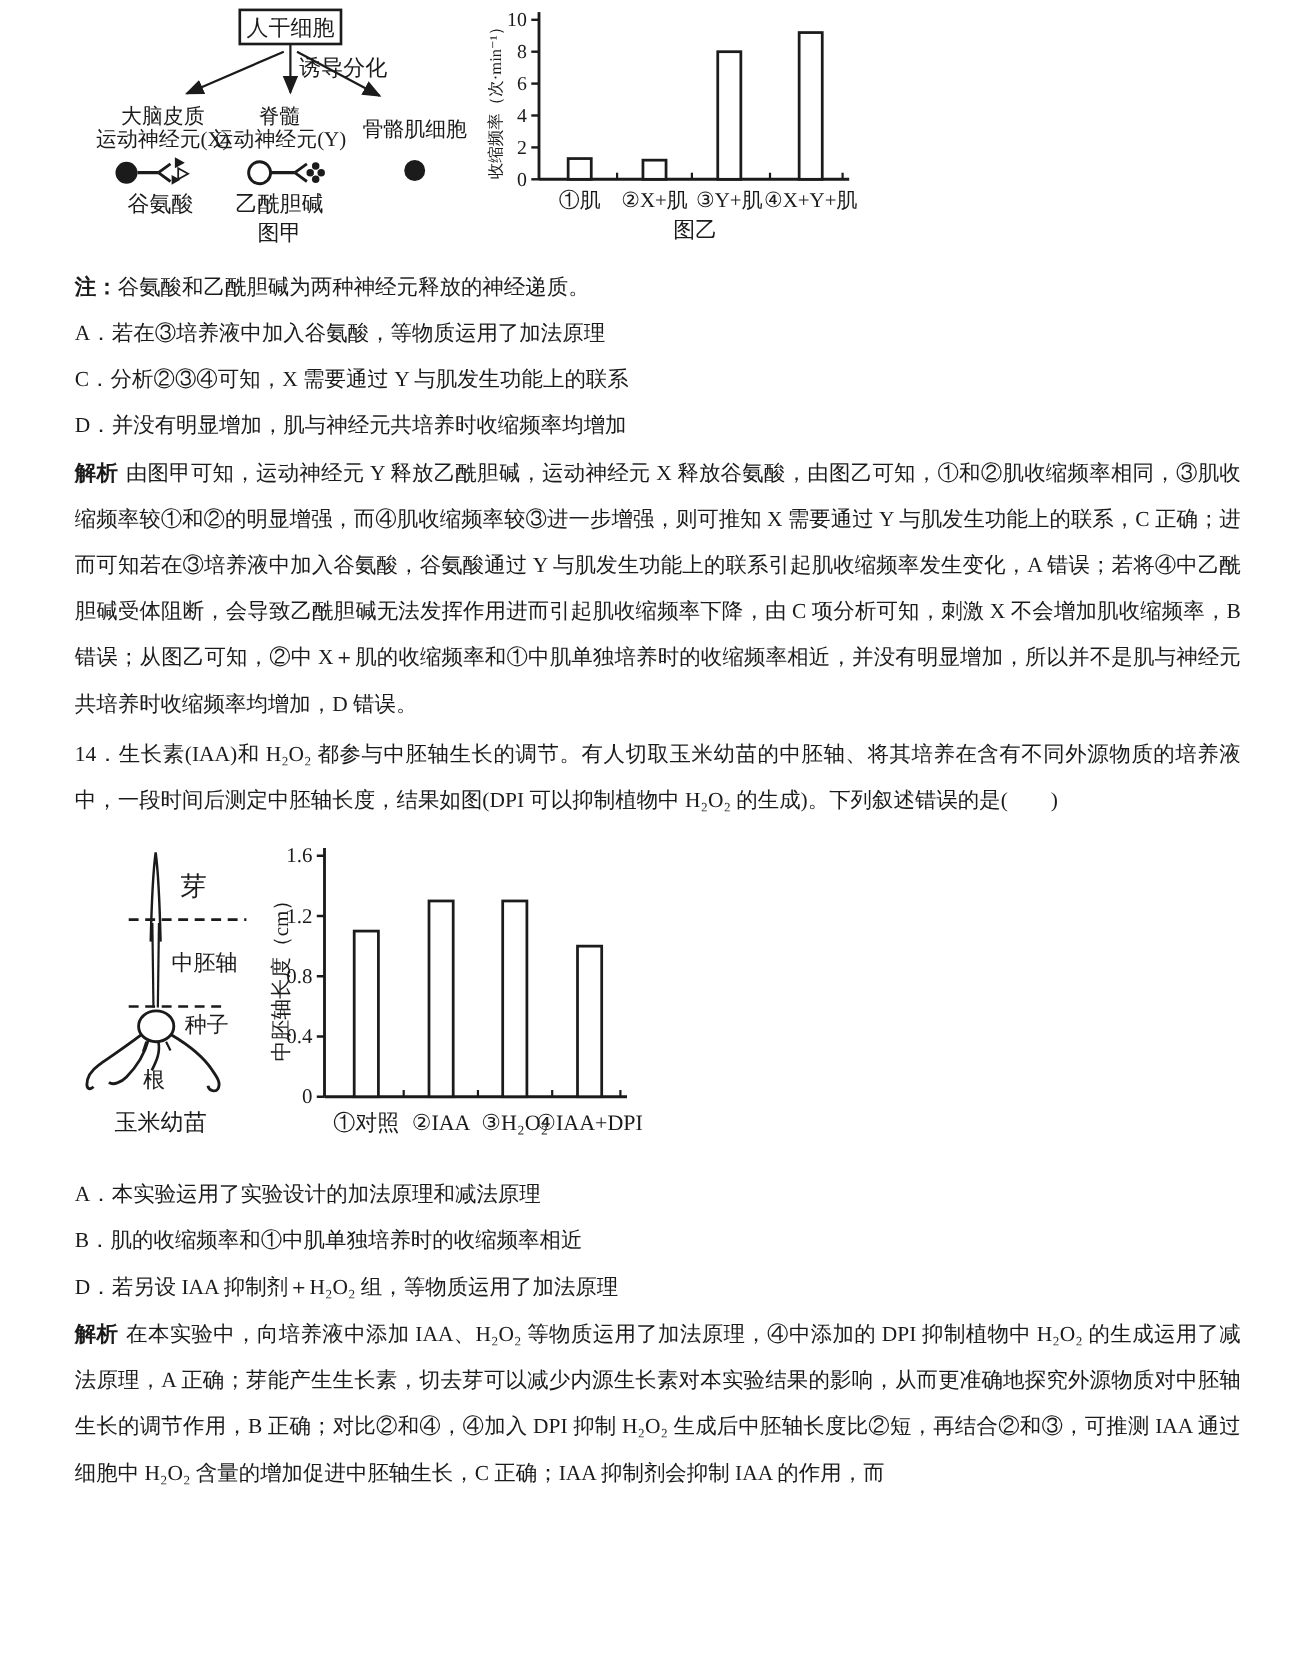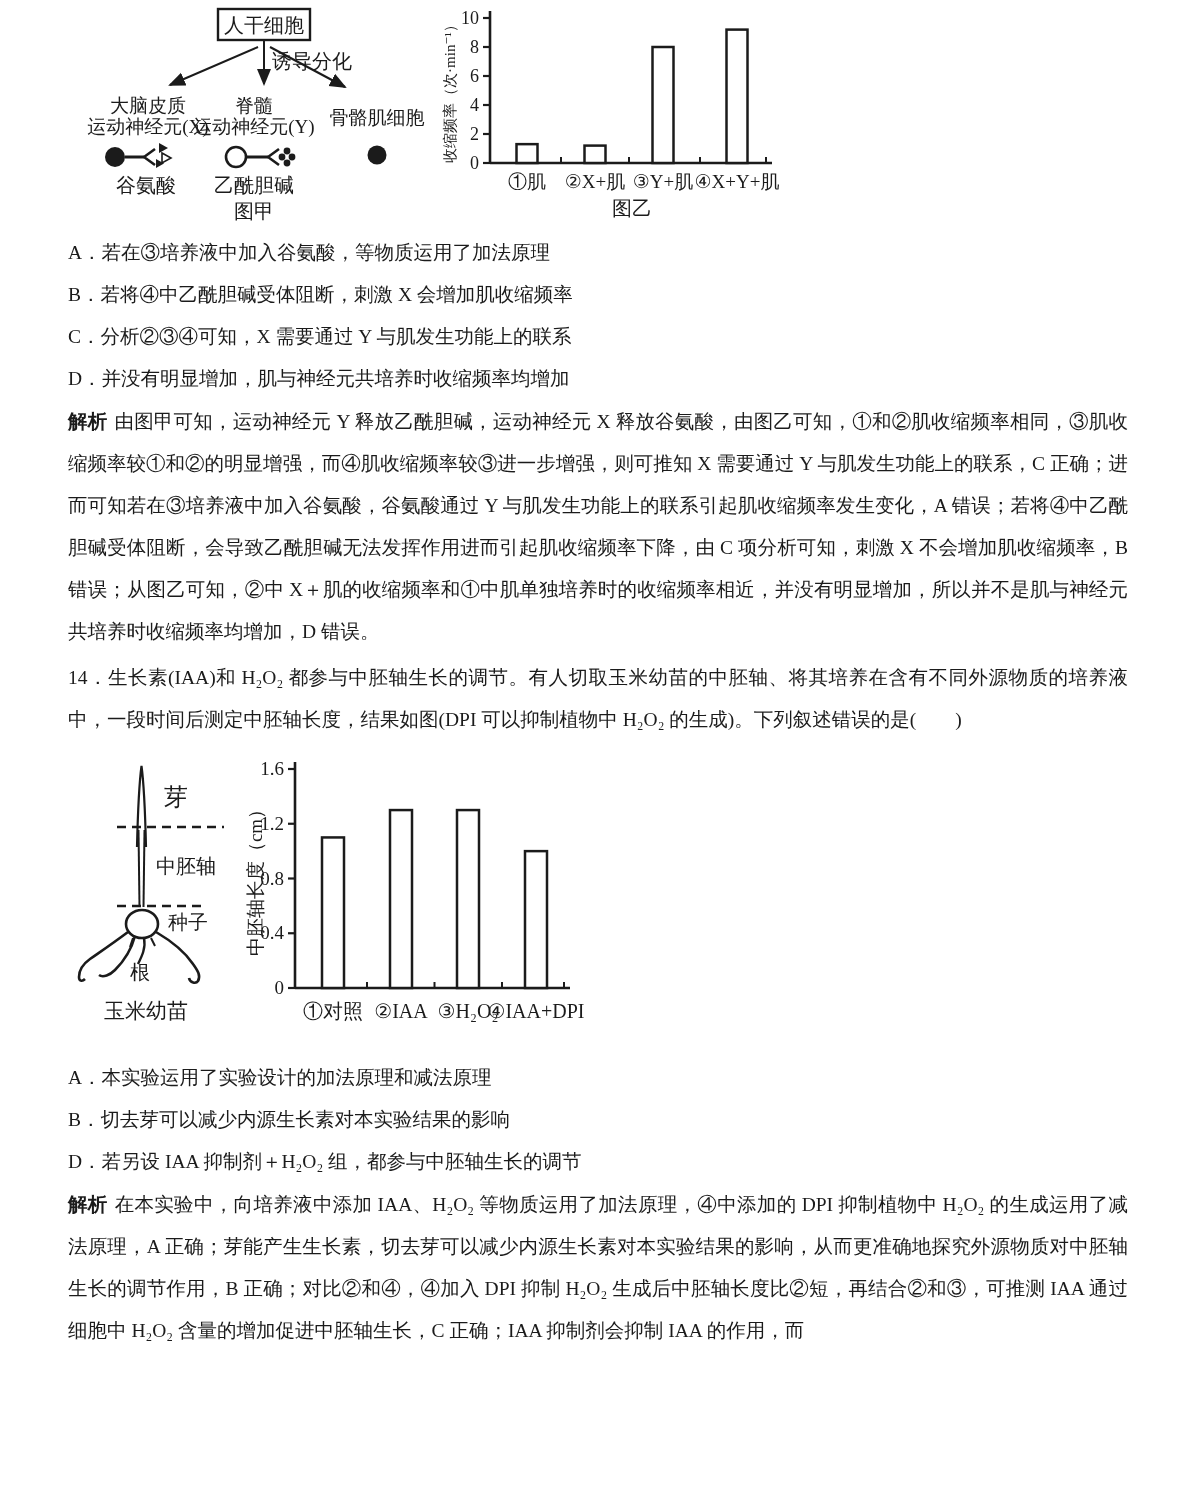--- a/index.html
+++ b/index.html
@@ -105,22 +105,24 @@
         <text x="297" y="188" text-anchor="middle" font-size="19">④X+Y+肌</text>
         <line x1="121" y1="163" x2="121" y2="157" stroke="#1b1b1b" stroke-width="2"></line>
         <line x1="189" y1="163" x2="189" y2="157" stroke="#1b1b1b" stroke-width="2"></line>
         <line x1="260" y1="163" x2="260" y2="157" stroke="#1b1b1b" stroke-width="2"></line>
         <line x1="326" y1="163" x2="326" y2="157" stroke="#1b1b1b" stroke-width="2"></line>
         <text x="15" y="90" text-anchor="middle" font-size="15" transform="rotate(-90 15 90)">收缩频率（次·min⁻¹）</text>
         <text x="192" y="215" text-anchor="middle" font-size="20">图乙</text>
       </svg>
   </div>
 
+  <div class="text note">
+    <span class="lb">注：</span><span>谷氨酸和乙酰胆碱为两种神经元释放的神经递质。</span>
+  </div>
   <div class="text">A．若在③培养液中加入谷氨酸，等物质运用了加法原理</div>
-  <div class="text">B．若将④中乙酰胆碱受体阻断，刺激 X 会增加肌收缩频率</div>
   <div class="text">C．分析②③④可知，X 需要通过 Y 与肌发生功能上的联系</div>
   <div class="text">D．并没有明显增加，肌与神经元共培养时收缩频率均增加</div>
   <div class="text para">
     <span class="lb gap">解析</span><span>由图甲可知，运动神经元 Y 释放乙酰胆碱，运动神经元 X 释放谷氨酸，由图乙可知，①和②肌收缩频率相同，③肌收缩频率较①和②的明显增强，而④肌收缩频率较③进一步增强，则可推知 X 需要通过 Y 与肌发生功能上的联系，C 正确；进而可知若在③培养液中加入谷氨酸，谷氨酸通过 Y 与肌发生功能上的联系引起肌收缩频率发生变化，A 错误；若将④中乙酰胆碱受体阻断，会导致乙酰胆碱无法发挥作用进而引起肌收缩频率下降，由 C 项分析可知，刺激 X 不会增加肌收缩频率，B 错误；从图乙可知，②中 X＋肌的收缩频率和①中肌单独培养时的收缩频率相近，并没有明显增加，所以并不是肌与神经元共培养时收缩频率均增加，D 错误。</span>
   </div>
 
   <div class="text para stem">14．生长素(IAA)和 H₂O₂ 都参与中胚轴生长的调节。有人切取玉米幼苗的中胚轴、将其培养在含有不同外源物质的培养液中，一段时间后测定中胚轴长度，结果如图(DPI 可以抑制植物中 H₂O₂ 的生成)。下列叙述错误的是(　　)</div>
 
   <div class="fig-row2">
 
@@ -174,19 +176,19 @@
         <text x="294" y="263" text-anchor="middle" font-size="20">④IAA+DPI</text>
         <line x1="125" y1="233" x2="125" y2="227" stroke="#1b1b1b" stroke-width="2"></line>
         <line x1="192.5" y1="233" x2="192.5" y2="227" stroke="#1b1b1b" stroke-width="2"></line>
         <line x1="260" y1="233" x2="260" y2="227" stroke="#1b1b1b" stroke-width="2"></line>
         <line x1="322" y1="233" x2="322" y2="227" stroke="#1b1b1b" stroke-width="2"></line>
         <text x="20" y="123" text-anchor="middle" font-size="19" transform="rotate(-90 20 123)">中胚轴长度（cm）</text>
       </svg>
   </div>
 
   <div class="text">A．本实验运用了实验设计的加法原理和减法原理</div>
-  <div class="text">B．切去芽可以减少内源生长素对本实验结果的影响</div>
-  <div class="text">D．若另设 IAA 抑制剂＋H₂O₂ 组，都参与中胚轴生长的调节</div>
+  <div class="text">B．肌的收缩频率和①中肌单独培养时的收缩频率相近</div>
+  <div class="text">D．若另设 IAA 抑制剂＋H₂O₂ 组，等物质运用了加法原理</div>
   <div class="text para">
     <span class="lb gap">解析</span><span>在本实验中，向培养液中添加 IAA、H₂O₂ 等物质运用了加法原理，④中添加的 DPI 抑制植物中 H₂O₂ 的生成运用了减法原理，A 正确；芽能产生生长素，切去芽可以减少内源生长素对本实验结果的影响，从而更准确地探究外源物质对中胚轴生长的调节作用，B 正确；对比②和④，④加入 DPI 抑制 H₂O₂ 生成后中胚轴长度比②短，再结合②和③，可推测 IAA 通过细胞中 H₂O₂ 含量的增加促进中胚轴生长，C 正确；IAA 抑制剂会抑制 IAA 的作用，而</span>
   </div>
 
 </div>
 
 </body></html>

